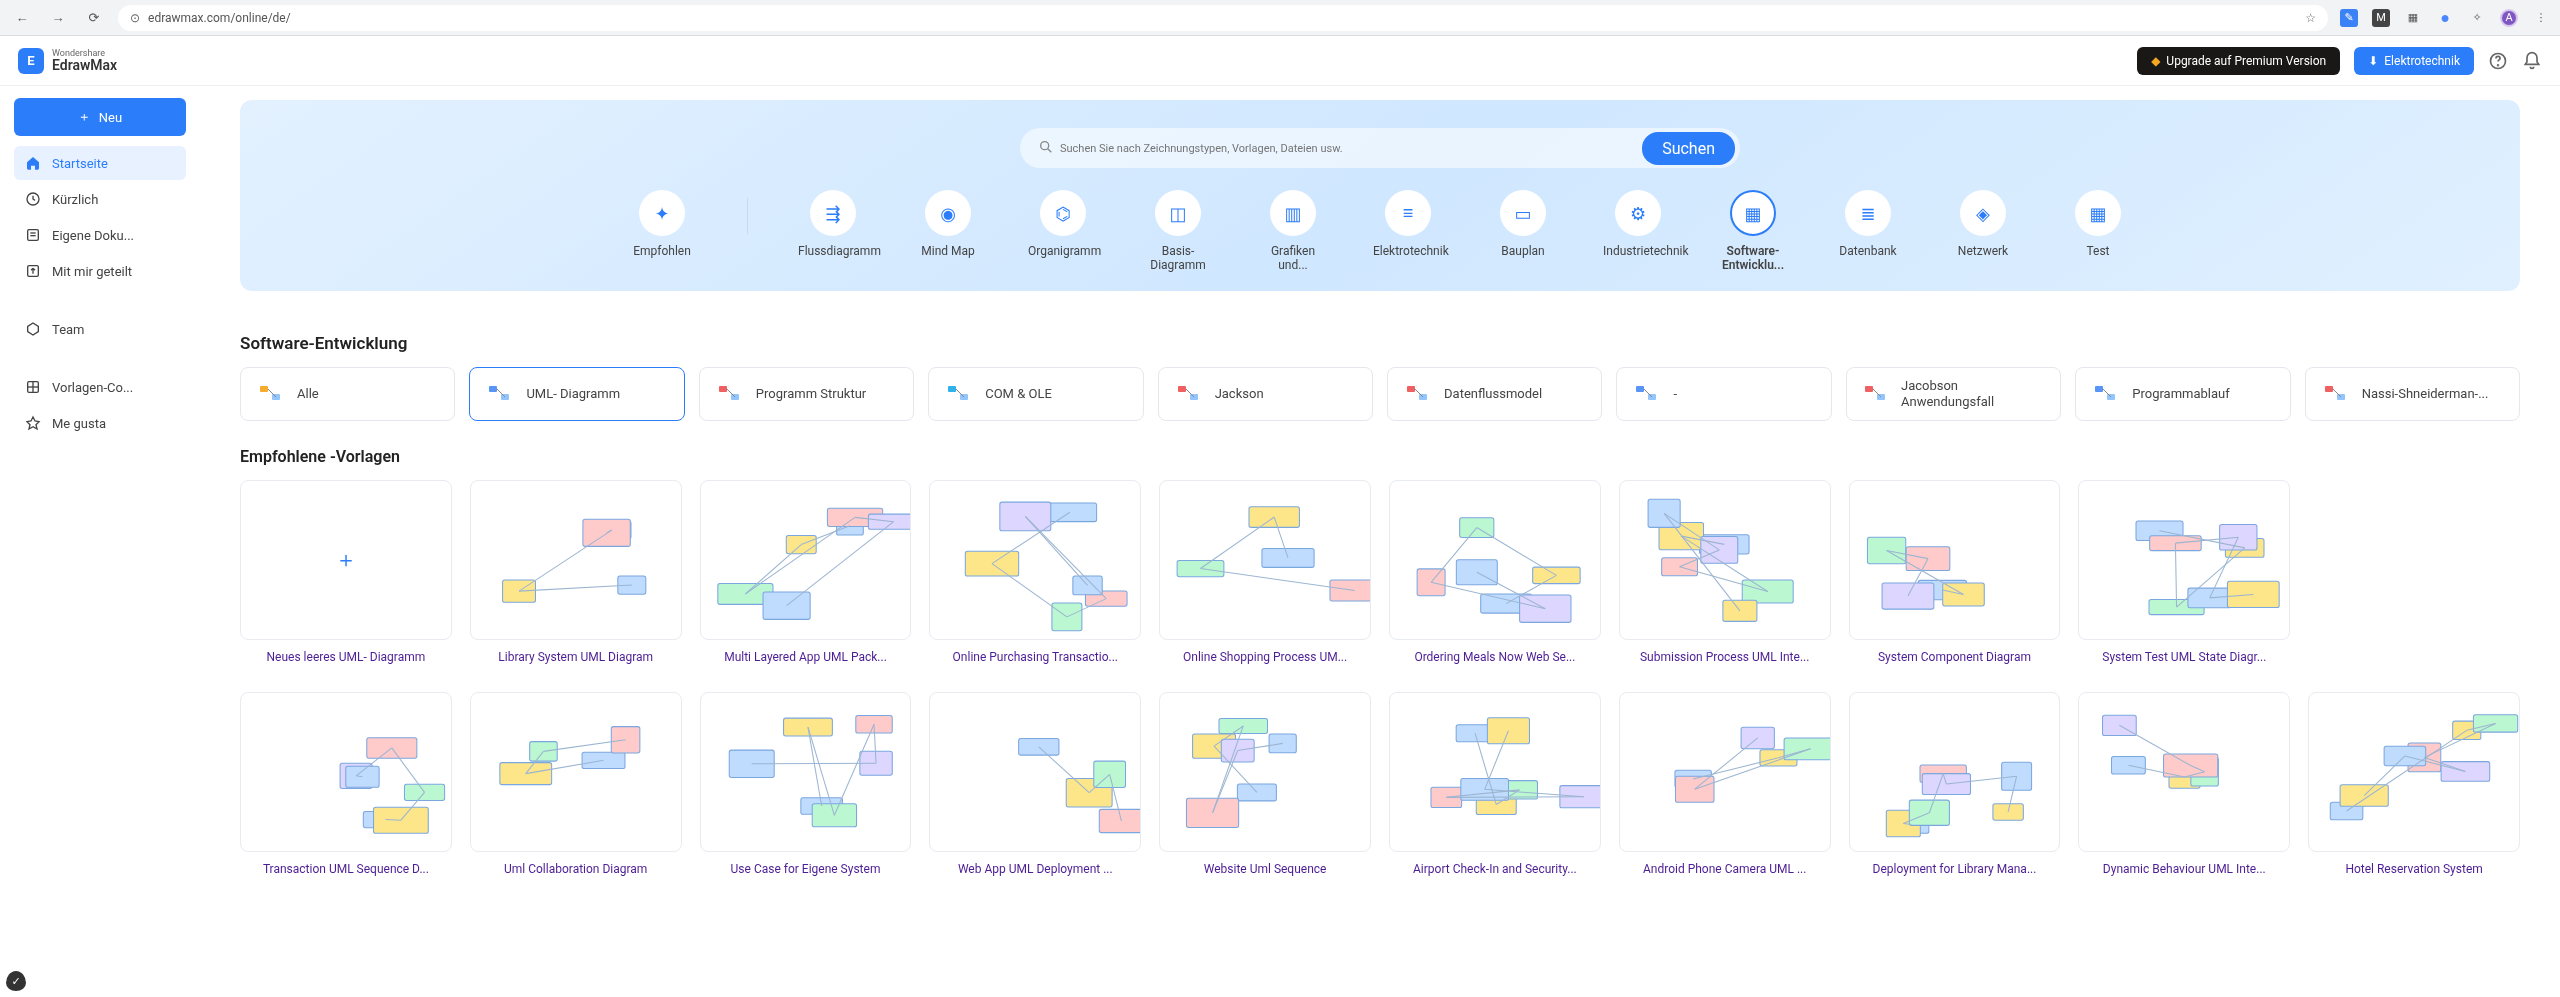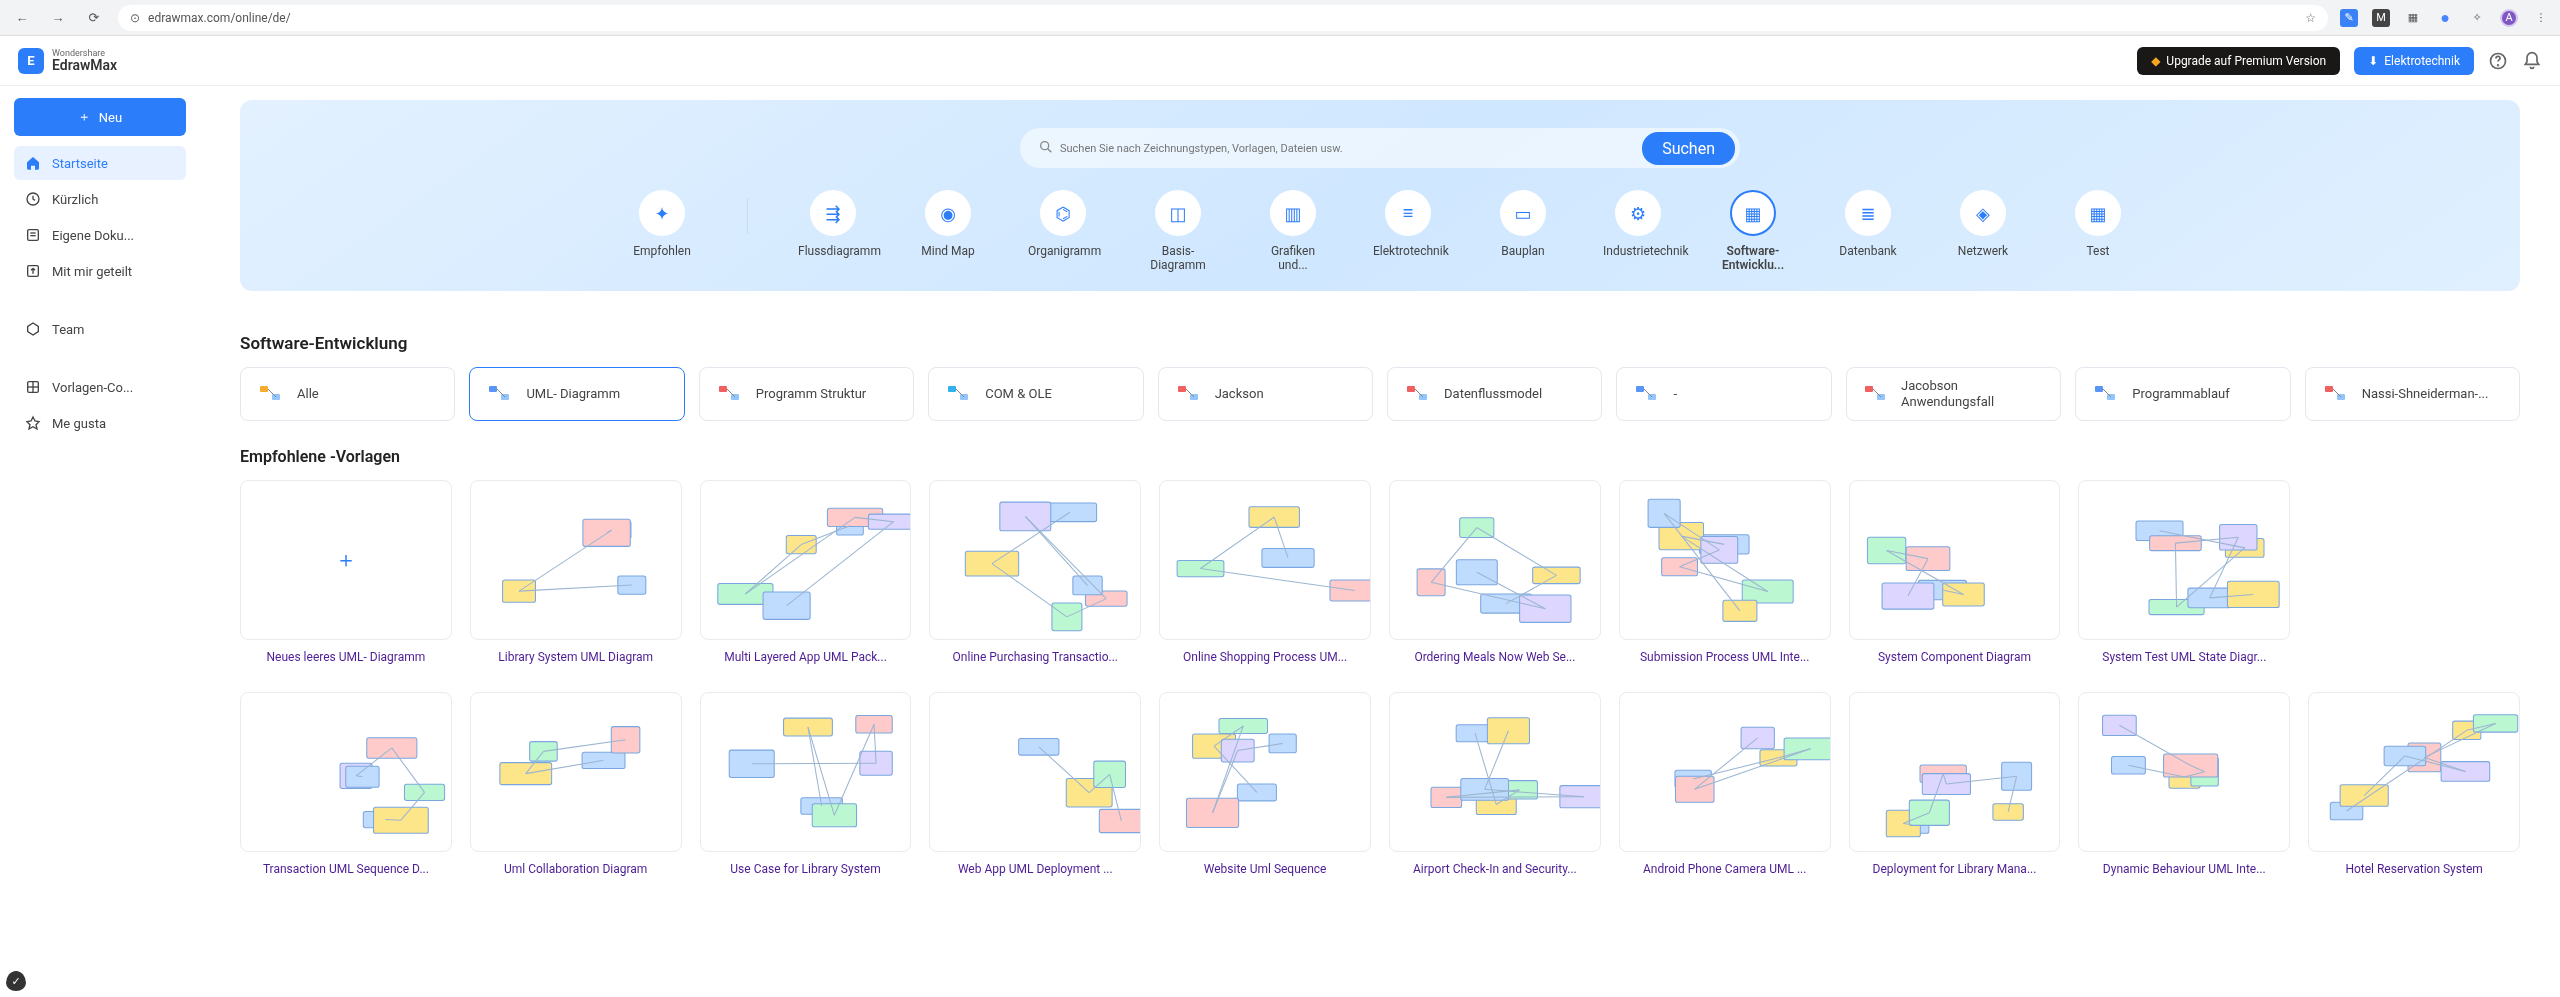--- a/index.html
+++ b/index.html
@@ -565,21 +565,21 @@
               <rect x="147.5636574074074" y="16.1838134430727" width="34.73866598079561" height="16.624639917695472" fill="#fecaca" stroke="#7ba7e0" stroke-width="1" rx="2"></rect>
               <rect x="151.43968621399176" y="50.146433470507546" width="30.910751028806583" height="22.906155692729765" fill="#ddd6fe" stroke="#7ba7e0" stroke-width="1" rx="2"></rect>
               <rect x="26.920653292181072" y="49.129629629629626" width="42.86884430727024" height="26.018947187928667" fill="#bfdbfe" stroke="#7ba7e0" stroke-width="1" rx="2"></rect>
               <line x1="115.02208504801096" y1="102.42056755829904" x2="101.97181069958847" y2="27.141229423868314" stroke="#9bb5d1" stroke-width="1"></line>
               <line x1="101.97181069958847" y1="27.141229423868314" x2="127.16021947873799" y2="111.2610682441701" stroke="#9bb5d1" stroke-width="1"></line>
               <line x1="127.16021947873799" y1="111.2610682441701" x2="164.93299039780518" y2="24.49613340192044" stroke="#9bb5d1" stroke-width="1"></line>
               <line x1="164.93299039780518" y1="24.49613340192044" x2="166.89506172839506" y2="61.59951131687243" stroke="#9bb5d1" stroke-width="1"></line>
               <line x1="166.89506172839506" y1="61.59951131687243" x2="48.35507544581619" y2="62.13910322359396" stroke="#9bb5d1" stroke-width="1"></line>
             </svg>
           </div>
-          <div class="tpl-name">Use Case for Library System</div>
+          <div class="tpl-name">Use Case for Eigene System</div>
         </div>
         <div class="tpl-card">
           <div class="tpl-thumb">
             <svg width="100%" height="100%" viewBox="0 0 200 140">
               <rect x="84.49331275720165" y="38.00008573388203" width="38.42026748971193" height="15.912457133058986" fill="#bfdbfe" stroke="#7ba7e0" stroke-width="1" rx="2"></rect>
               <rect x="129.88168724279836" y="76.18081275720165" width="43.72403978052127" height="27.105495541838135" fill="#fde68a" stroke="#7ba7e0" stroke-width="1" rx="2"></rect>
               <rect x="156.13425925925927" y="59.629029492455416" width="30.245919067215365" height="25.105118312757202" fill="#bbf7d0" stroke="#7ba7e0" stroke-width="1" rx="2"></rect>
               <rect x="161.3991769547325" y="105.62868655692729" width="42.23281893004115" height="22.18293038408779" fill="#fecaca" stroke="#7ba7e0" stroke-width="1" rx="2"></rect>
               <line x1="103.70344650205762" y1="45.95631430041152" x2="151.743707133059" y2="89.73356052812072" stroke="#9bb5d1" stroke-width="1"></line>
               <line x1="151.743707133059" y1="89.73356052812072" x2="171.25721879286695" y2="72.18158864883402" stroke="#9bb5d1" stroke-width="1"></line>

